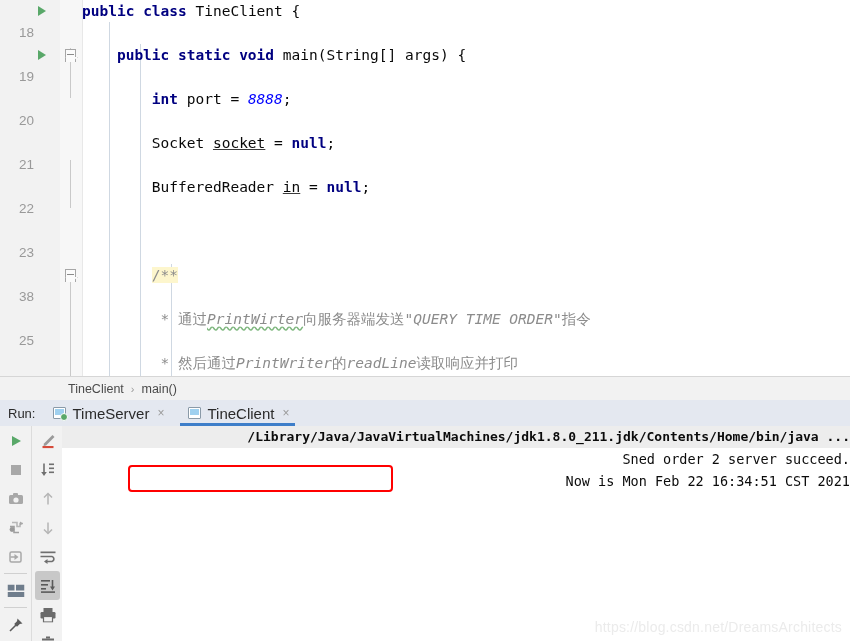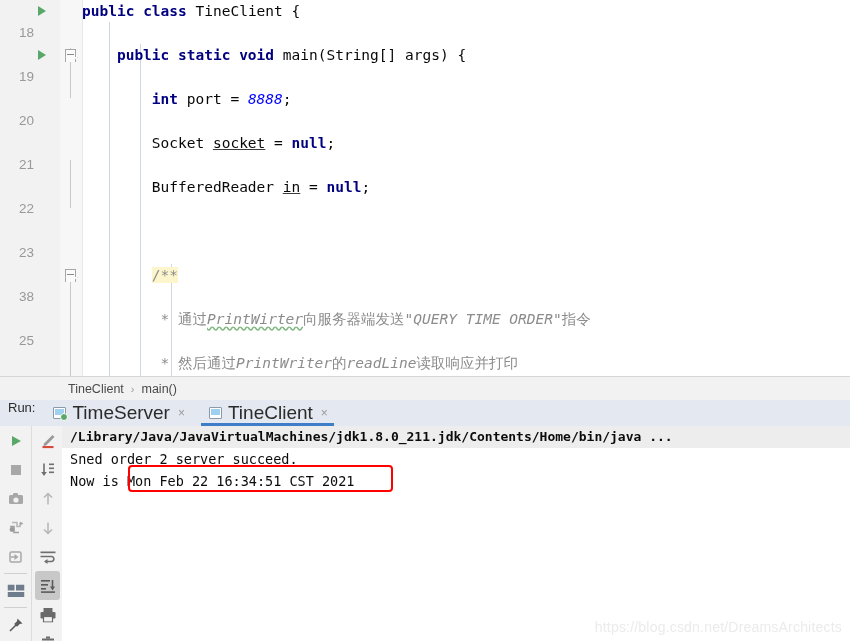--- a/index.html
+++ b/index.html
@@ -89,21 +89,21 @@
   .crumb{
     font-size:12.5px;color:#4a4a4a;font-family:"Liberation Sans",sans-serif;
   }
   .crumb.first{margin-left:68px;}
   .crumb-sep{margin:0 7px;color:#9a9a9a;font-size:11px;}
 
   
   .runbar{
     position:absolute;left:0;top:400px;width:850px;height:26px;
     background:#e4e8f0;border-bottom:1px solid #c6cbd4;
-    display:flex;
+    display:flex;align-items:center;
   }
   .run-label{
     margin-left:8px;font-size:13px;color:#2b2b2b;
     font-family:"Liberation Sans",sans-serif;
   }
   .rtab{
     display:flex;align-items:center;height:26px;padding:0 6px 0 8px;
     position:relative;margin-left:10px;cursor:default;
   }
   .rtab.active:after{
@@ -114,29 +114,29 @@
     border:1.5px solid #8a9aa8;background:#ffffff;border-radius:1px;margin-right:6px;
   }
   .rtab-ico:before{
     content:"";position:absolute;left:1px;top:1px;right:1px;bottom:3px;background:#9fd0ef;
   }
   .rtab-ico .dot{
     position:absolute;right:-3px;bottom:-3px;width:6px;height:6px;border-radius:50%;
     background:#59a869;border:1px solid #ffffff;
   }
   .rtab-name{
-    font-size:19px;color:#2b2b2b;font-family:"Liberation Sans",sans-serif;
+    font-size:15px;color:#2b2b2b;font-family:"Liberation Sans",sans-serif;
   }
   .rtab-close{
     margin-left:8px;color:#9a9a9a;font-size:12px;line-height:1;
   }
 
   
   .console-wrap{
-    position:absolute;left:0;top:426px;width:850px;height:215px;background:#86efac;
+    position:absolute;left:0;top:426px;width:850px;height:215px;background:#86efac;text-align:right;
   }
   .toolbar{
     position:absolute;left:0;top:0;width:62px;height:215px;
     background:#f2f2f2;border-right:1px solid #d8d8d8;
   }
   .tb-col{position:absolute;top:0;width:31px;height:215px;}
   .tb-col.left{left:0;}
   .tb-col.right{left:31px;border-left:1px solid #dcdcdc;}
   .tbi{
     position:relative;width:31px;height:29px;

